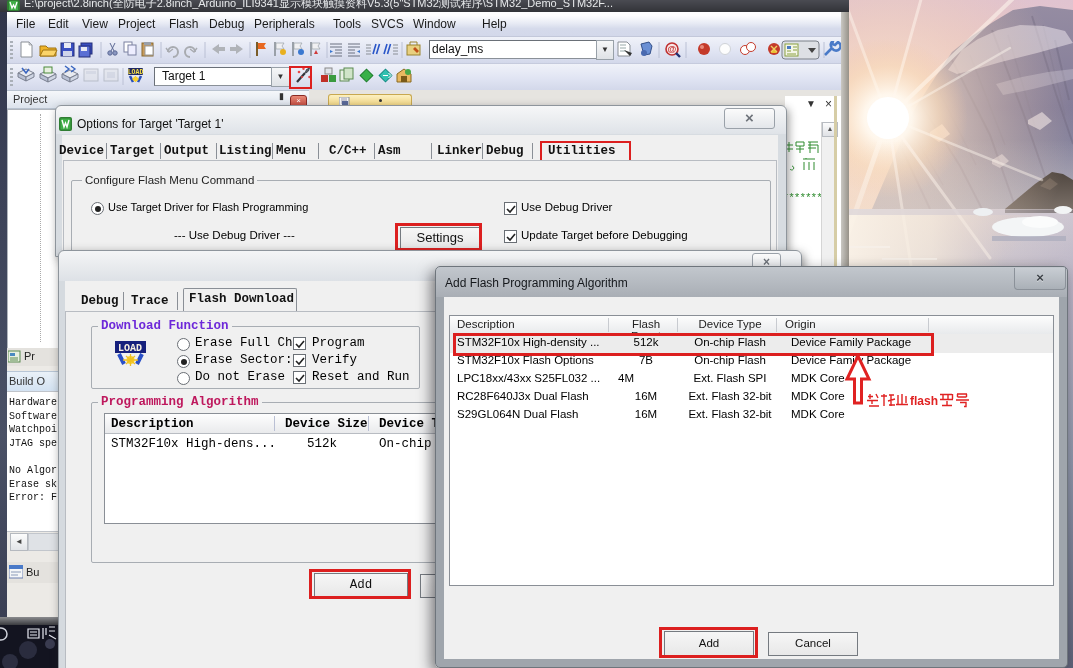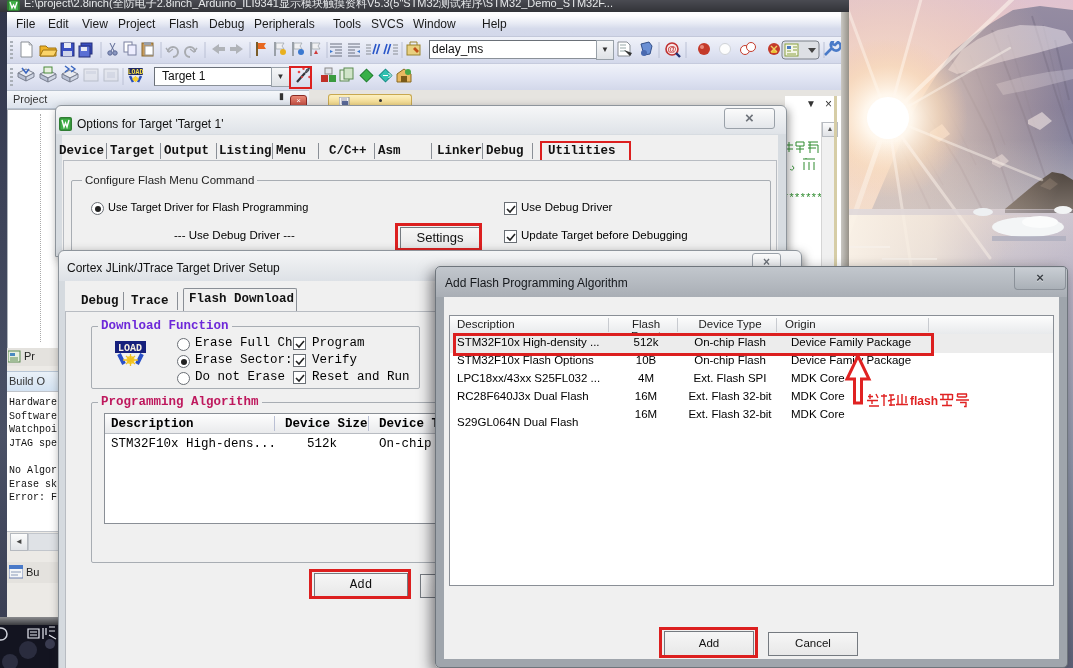--- a/index.html
+++ b/index.html
@@ -546,21 +546,20 @@
   <div class="redbox" style="left:333px;top:88px;width:81px;height:22px"></div>
   <div class="chk" style="left:442px;top:95px"></div>
   <svg class="abs" style="left:444px;top:98px" width="10" height="9">
         <path d="M1,4 l3,3 5,-6" stroke="#222" stroke-width="1.6" fill="none"></path>
       </svg>
   <div style="position:absolute;left:459px;top:94px;font-size:11.5px">Update Target before Debugging</div>
  </div>
 </div>
 
 <div class="dlg" id="cortex" style="left:58px;top:250px;width:742px;height:430px;background:linear-gradient(#f4f5f6,#dde1e6 30px,#d5dadf 30px,#d5dadf);border:1px solid #8e959c;box-shadow:2px 3px 10px rgba(40,40,40,0.5);border-radius:6px 6px 0 0">
- <div class="dtitle" style="left:8px;top:10px">Cortex JLink/JTrace Target Driver Setup</div>
  <div class="xbtn" style="left:693px;top:2px;width:27px;height:17px;font-size:12px;line-height:16px;font-weight:bold">×</div>
  <div class="dclient" style="left:6px;top:30px;width:730px;height:400px">
 
   <div class="mono" style="position:absolute;font-weight:bold;left:16px;top:13px;font-size:12.5px;color:#111">Debug</div>
   <div class="mono" style="position:absolute;font-weight:bold;left:66px;top:13px;font-size:12.5px;color:#111">Trace</div>
   <div style="position:absolute;left:118px;top:7px;width:112px;height:24px;background:#f0f0f0;border:1px solid #8a8f96;border-bottom:none;border-radius:2px 2px 0 0"></div>
   <div class="mono" style="position:absolute;font-weight:bold;left:124px;top:11px;font-size:12.5px;color:#111">Flash Download</div>
   <svg class="abs" style="left:0;top:10px" width="730" height="21" stroke="#8a8f96">
         <path d="M58.5,1 v18 M112.5,1 v18"></path>
       </svg>
@@ -633,32 +632,32 @@
    <div style="position:absolute;left:168px;top:2px;width:56px;text-align:center;font-size:11.5px;color:#222">Flash Reset</div>
    <div style="position:absolute;left:237px;top:2px;width:86px;text-align:center;font-size:11.5px;color:#222">Device Type</div>
    <div style="position:absolute;left:335px;top:2px;font-size:11.5px;color:#222">Origin</div>
 
    <div style="position:absolute;left:0px;top:18px;width:100%;height:19px;background:#ececec"></div>
    <div style="position:absolute;left:7px;top:20px;font-size:11.5px">STM32F10x High-density ...</div>
    <div style="position:absolute;left:168px;top:20px;width:56px;text-align:center;font-size:11.5px">512k</div>
    <div style="position:absolute;left:237px;top:20px;width:86px;text-align:center;font-size:11.5px">On-chip Flash</div>
    <div style="position:absolute;left:341px;top:20px;font-size:11.5px">Device Family Package</div>
    <div style="position:absolute;left:7px;top:38px;font-size:11.5px">STM32F10x Flash Options</div>
-   <div style="position:absolute;left:168px;top:38px;width:56px;text-align:center;font-size:11.5px">10B</div>
+   <div style="position:absolute;left:168px;top:38px;width:56px;text-align:center;font-size:11.5px">7B</div>
    <div style="position:absolute;left:237px;top:38px;width:86px;text-align:center;font-size:11.5px">On-chip Flash</div>
    <div style="position:absolute;left:341px;top:38px;font-size:11.5px">Device Family Package</div>
    <div style="position:absolute;left:7px;top:56px;font-size:11.5px">LPC18xx/43xx S25FL032 ...</div>
-   <div style="position:absolute;left:168px;top:56px;width:56px;text-align:center;font-size:11.5px">4M</div>
+   <div style="position:absolute;left:168px;top:56px;width:56px;text-align:left;font-size:11.5px">4M</div>
    <div style="position:absolute;left:237px;top:56px;width:86px;text-align:center;font-size:11.5px">Ext. Flash SPI</div>
    <div style="position:absolute;left:341px;top:56px;font-size:11.5px">MDK Core</div>
    <div style="position:absolute;left:7px;top:74px;font-size:11.5px">RC28F640J3x Dual Flash</div>
    <div style="position:absolute;left:168px;top:74px;width:56px;text-align:center;font-size:11.5px">16M</div>
    <div style="position:absolute;left:237px;top:74px;width:86px;text-align:center;font-size:11.5px">Ext. Flash 32-bit</div>
    <div style="position:absolute;left:341px;top:74px;font-size:11.5px">MDK Core</div>
-   <div style="position:absolute;left:7px;top:100px;font-size:11.5px">S29GL064N Dual Flash</div>
+   <div style="position:absolute;left:7px;top:92px;font-size:11.5px">S29GL064N Dual Flash</div>
    <div style="position:absolute;left:168px;top:92px;width:56px;text-align:center;font-size:11.5px">16M</div>
    <div style="position:absolute;left:237px;top:92px;width:86px;text-align:center;font-size:11.5px">Ext. Flash 32-bit</div>
    <div style="position:absolute;left:341px;top:92px;font-size:11.5px">MDK Core</div>
   </div>
 
   <div class="redbox" style="left:9px;top:36px;width:475px;height:17px"></div>
 
   <svg class="abs" style="left:399px;top:56px" width="30" height="56">
         <path d="M11.5,50 v-24 h-7.5 L15,3 L26,26 h-7.5 v24 z" fill="#fff" stroke="#e02222" stroke-width="3"></path>
       </svg>

